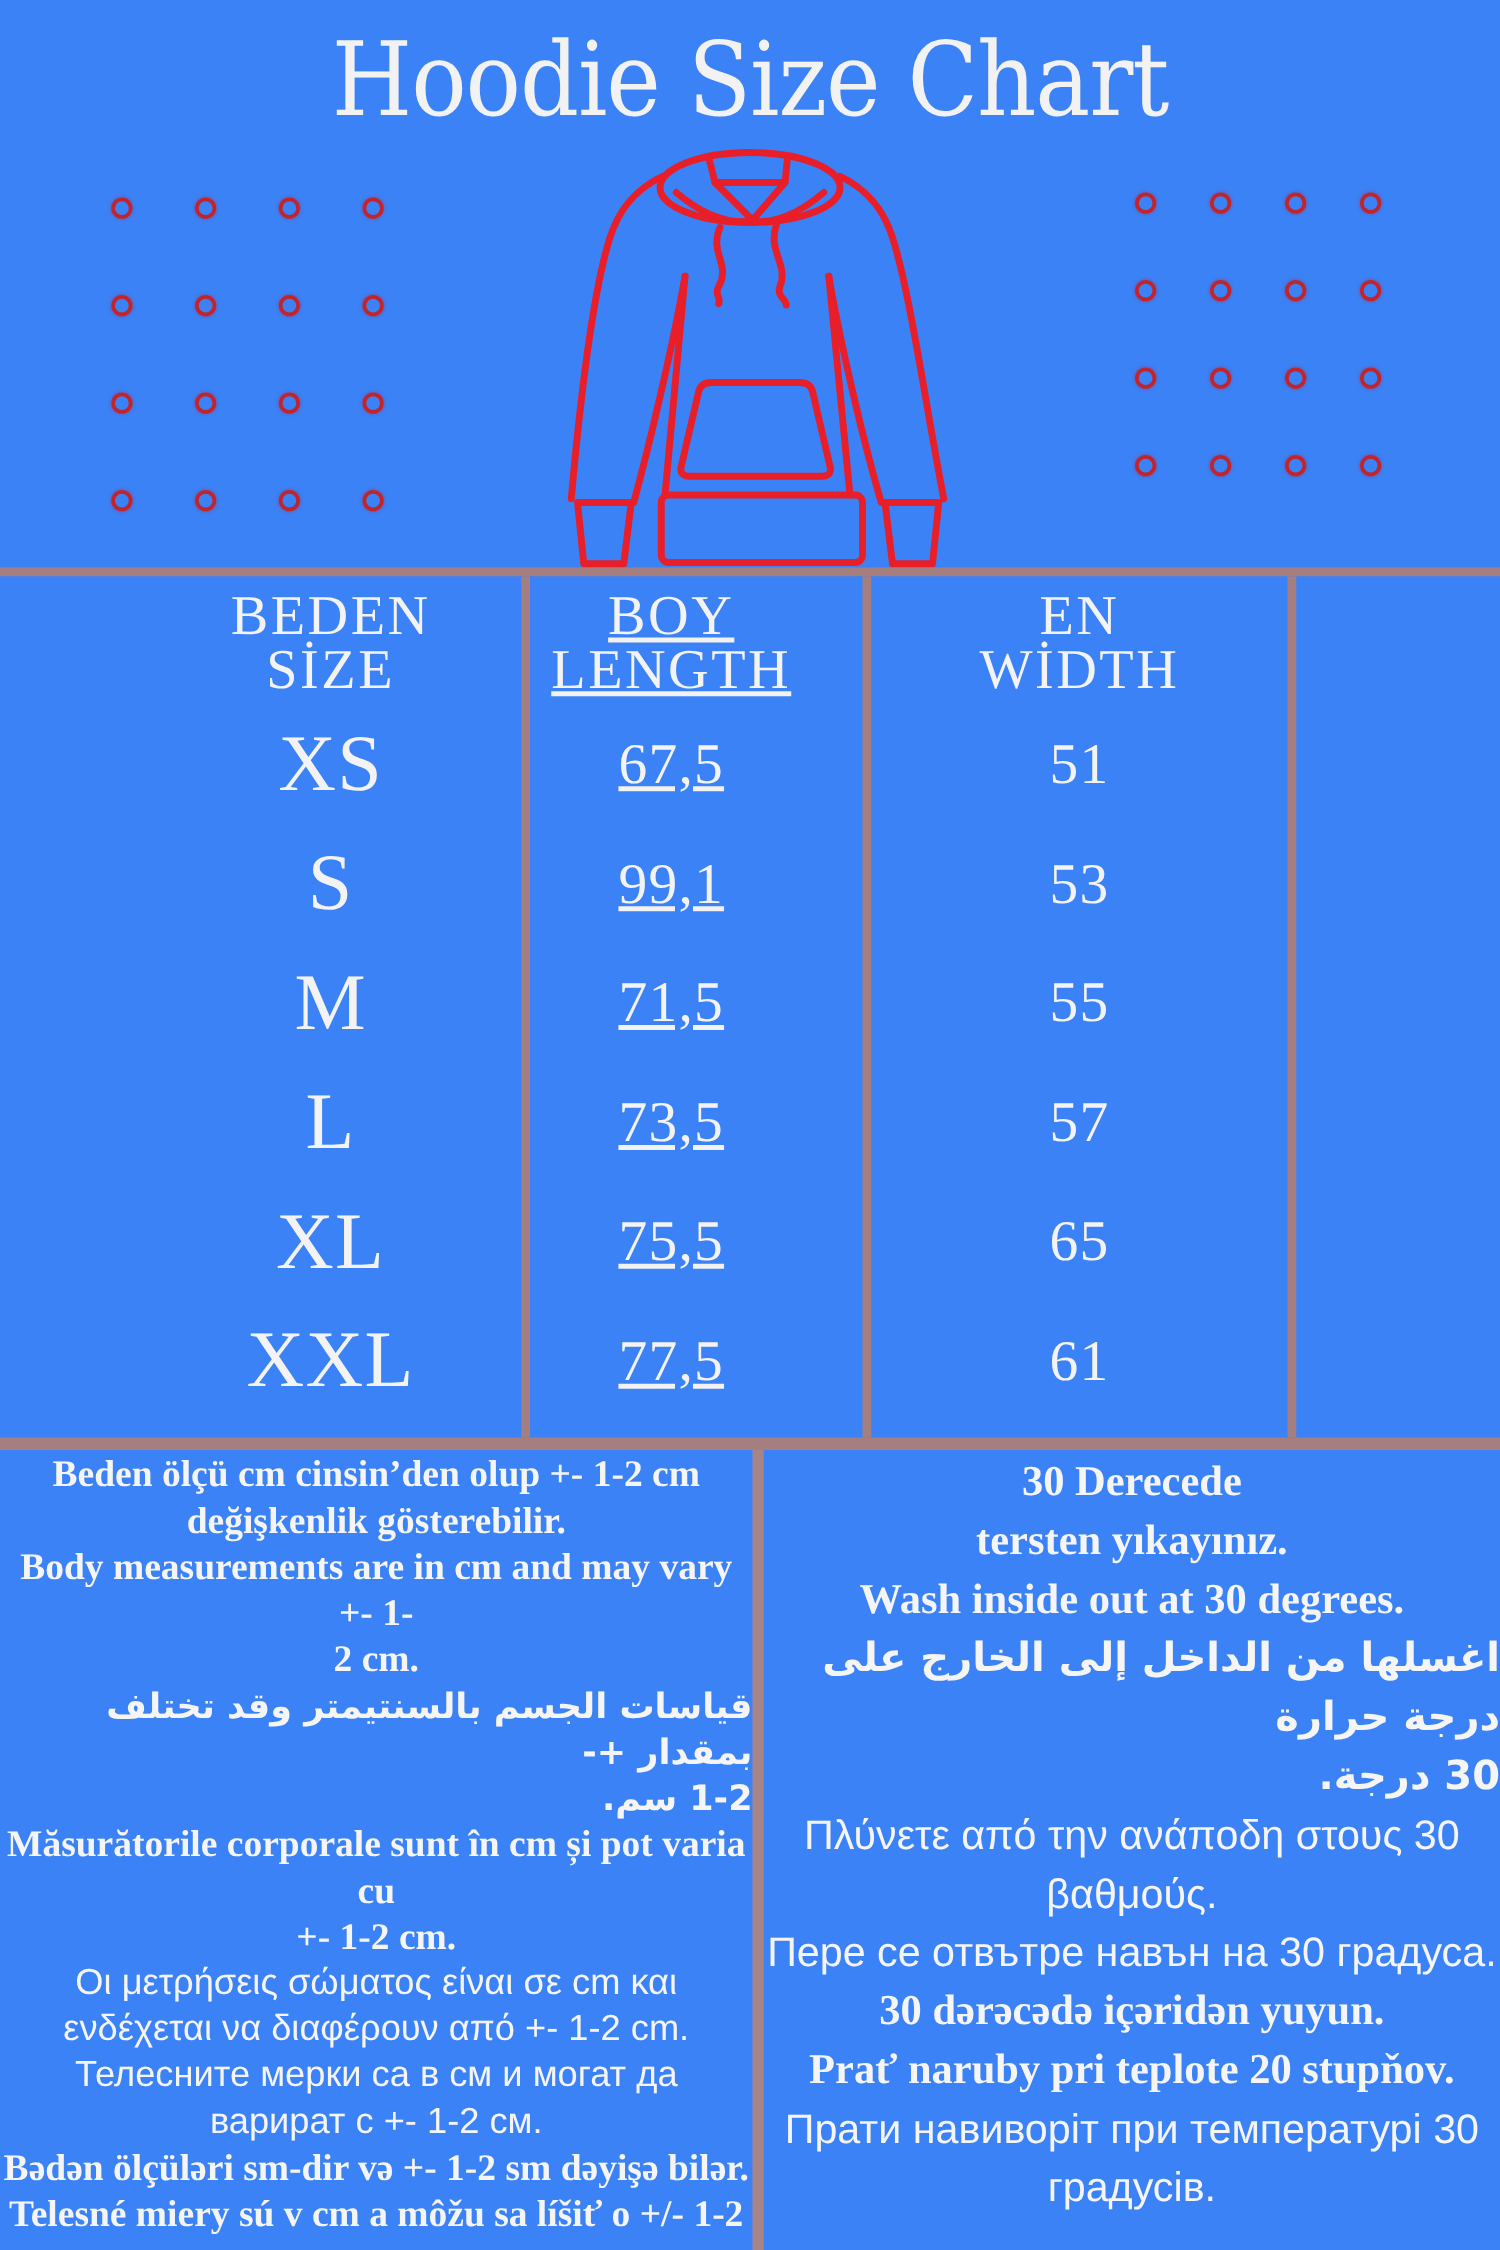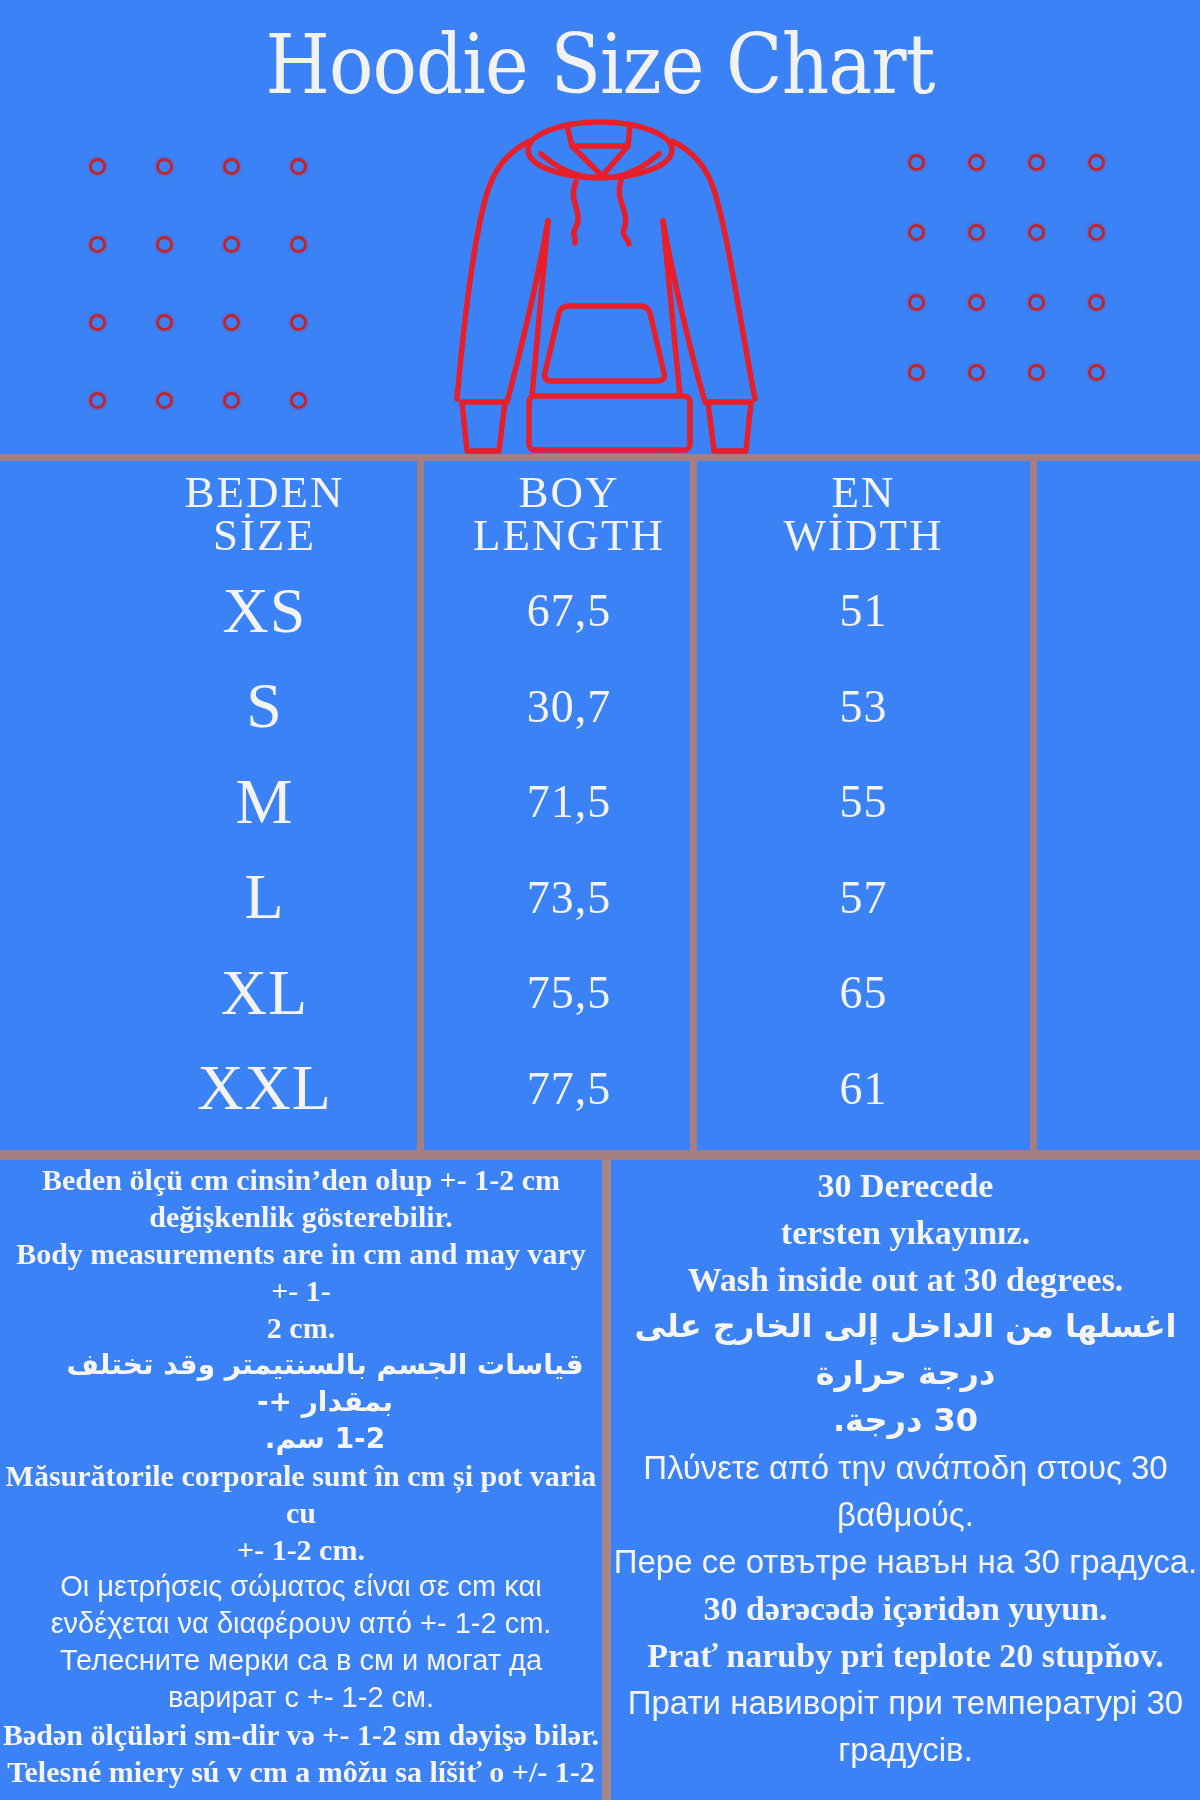--- a/index.html
+++ b/index.html
@@ -27,21 +27,21 @@
   }
   
   .size-table{position:absolute;left:0;top:454px;width:1012px;height:706px;box-sizing:border-box;}
   .tborder{position:absolute;background:#a57e80;}
   .tb-top{left:0;top:0;width:1200px;height:7px;}
   .tb-bottom{left:0;top:696px;width:1200px;height:10px;}
   .tb-v{top:7px;width:7px;height:689px;}
   .tb-v1{left:417px;} .tb-v2{left:690px;} .tb-v3{left:1030px;}
   .tcol{position:absolute;top:7px;height:689px;display:flex;flex-direction:column;}
   .tcol-size{left:0;width:417px;padding-left:112px;box-sizing:border-box;}
-  .tcol-length{left:436px;width:266px;}
+  .tcol-length{left:404px;width:266px;text-decoration:underline;}
   .tcol-width{left:697px;width:333px;}
   .tcol-empty{left:1037px;width:163px;}
   .th{
     padding-top:10px;text-align:center;font-size:45px;line-height:43px;
     letter-spacing:2px;font-weight:400;color:#f3f3f3;
   }
   .cells{flex:1;display:flex;flex-direction:column;justify-content:space-around;padding:6px 0 14px 0;}
   .cell{text-align:center;font-size:46px;letter-spacing:1px;color:#f3f3f3;}
   .tcol-size .cell{font-size:64px;}
   
@@ -51,21 +51,21 @@
   .note-left{left:0;width:602px;padding-top:1px;}
   .note-right{left:611px;width:589px;padding-top:2px;}
   .note-line{text-align:center;color:#f5f5f5;}
   .note-left .note-line{line-height:37px;font-size:30px;}
   .note-right .note-line{line-height:47px;font-size:34px;}
   .note-line[data-lang="latin"]{font-family:"Liberation Serif",serif;font-weight:bold;}
   .note-line[data-lang="greek"],.note-line[data-lang="cyrillic"]{
     font-family:"Liberation Sans",sans-serif;font-weight:400;}
   .note-left .note-line[data-lang="greek"],.note-left .note-line[data-lang="cyrillic"]{font-size:29px;}
   .note-right .note-line[data-lang="greek"],.note-right .note-line[data-lang="cyrillic"]{font-size:33px;}
-  .note-line[data-lang="arabic"]{font-family:"DejaVu Sans",sans-serif;font-weight:600;}
+  .note-line[data-lang="arabic"]{font-family:"DejaVu Sans",sans-serif;font-weight:600;text-align:right;}
   .note-left .note-line[data-lang="arabic"]{font-size:28px;margin-left:48px;}
   .note-right .note-line[data-lang="arabic"]{font-size:32px;}
 </style>
 </head>
 <body>
 
 <div class="poster">
 
   <div class="title">Hoodie Size Chart</div>
 
@@ -155,21 +155,21 @@
         </div>
     </div>
 
     <div class="tcol tcol-length">
       <div class="th">
         <div>BOY</div>
         <div>LENGTH</div>
       </div>
       <div class="cells">
           <div class="cell">67,5</div>
-          <div class="cell">30,7</div>
+          <div class="cell">99,1</div>
           <div class="cell">71,5</div>
           <div class="cell">73,5</div>
           <div class="cell">75,5</div>
           <div class="cell">77,5</div>
         </div>
     </div>
 
     <div class="tcol tcol-width">
       <div class="th">
         <div>EN</div>

